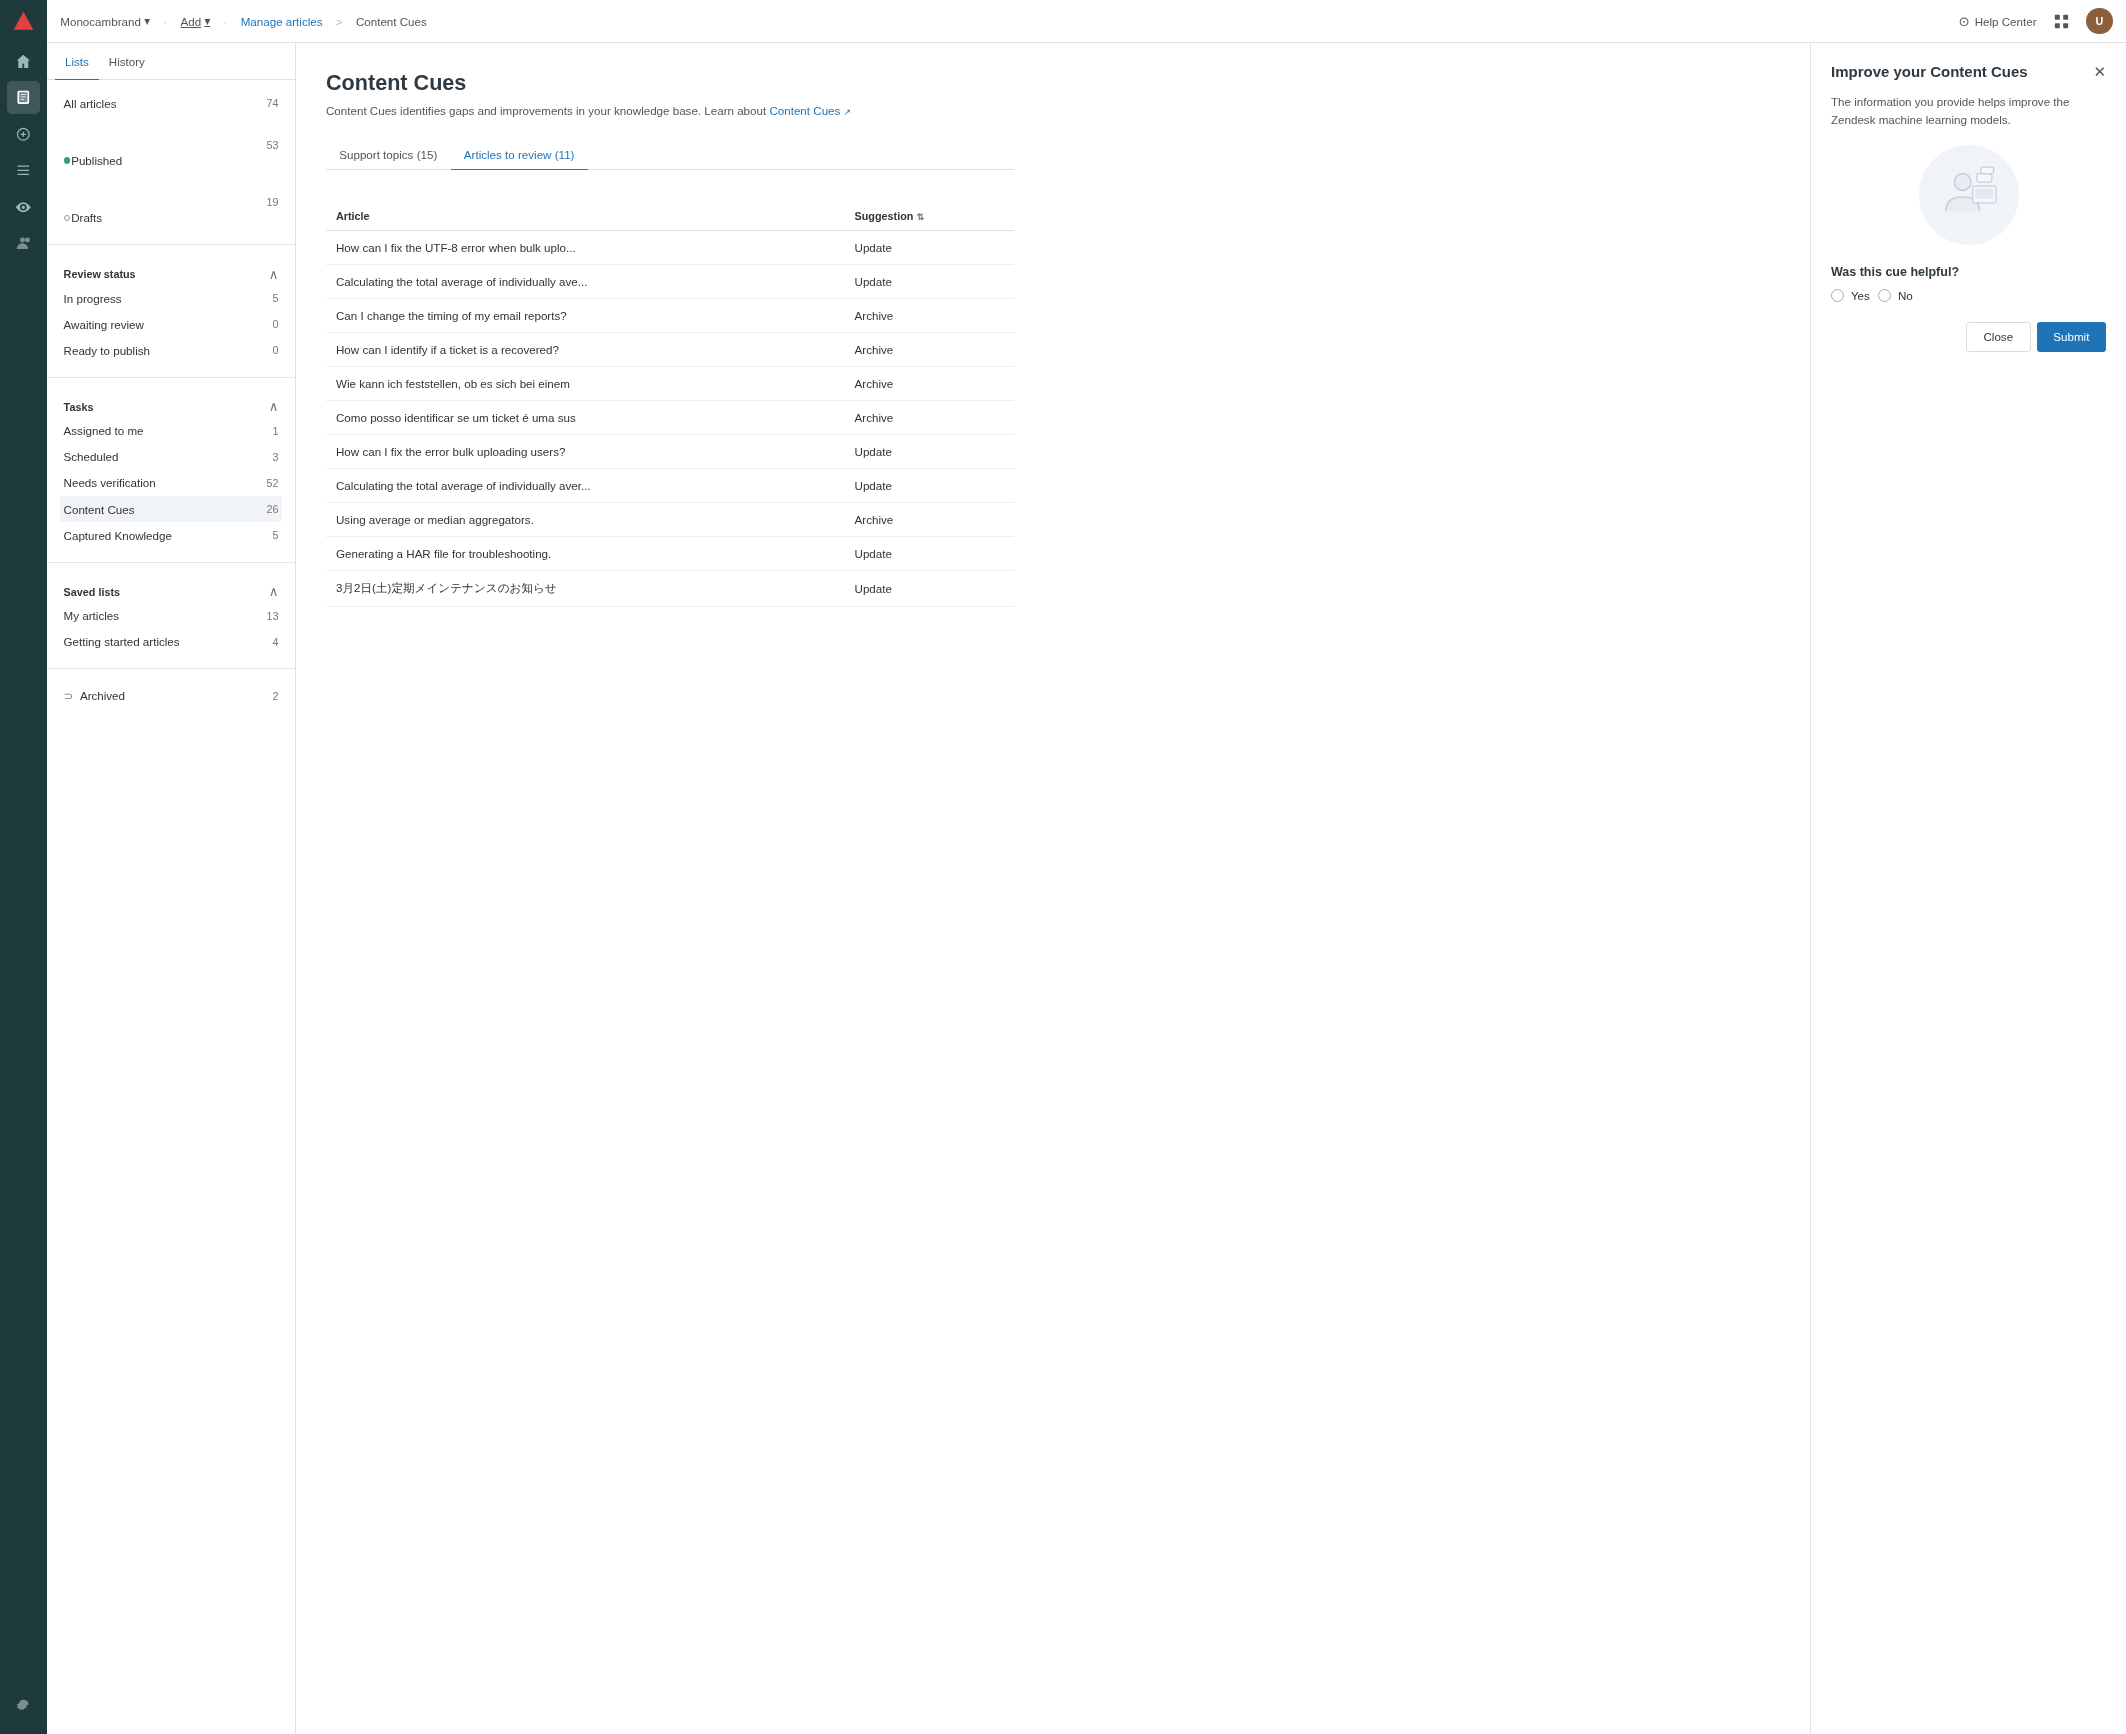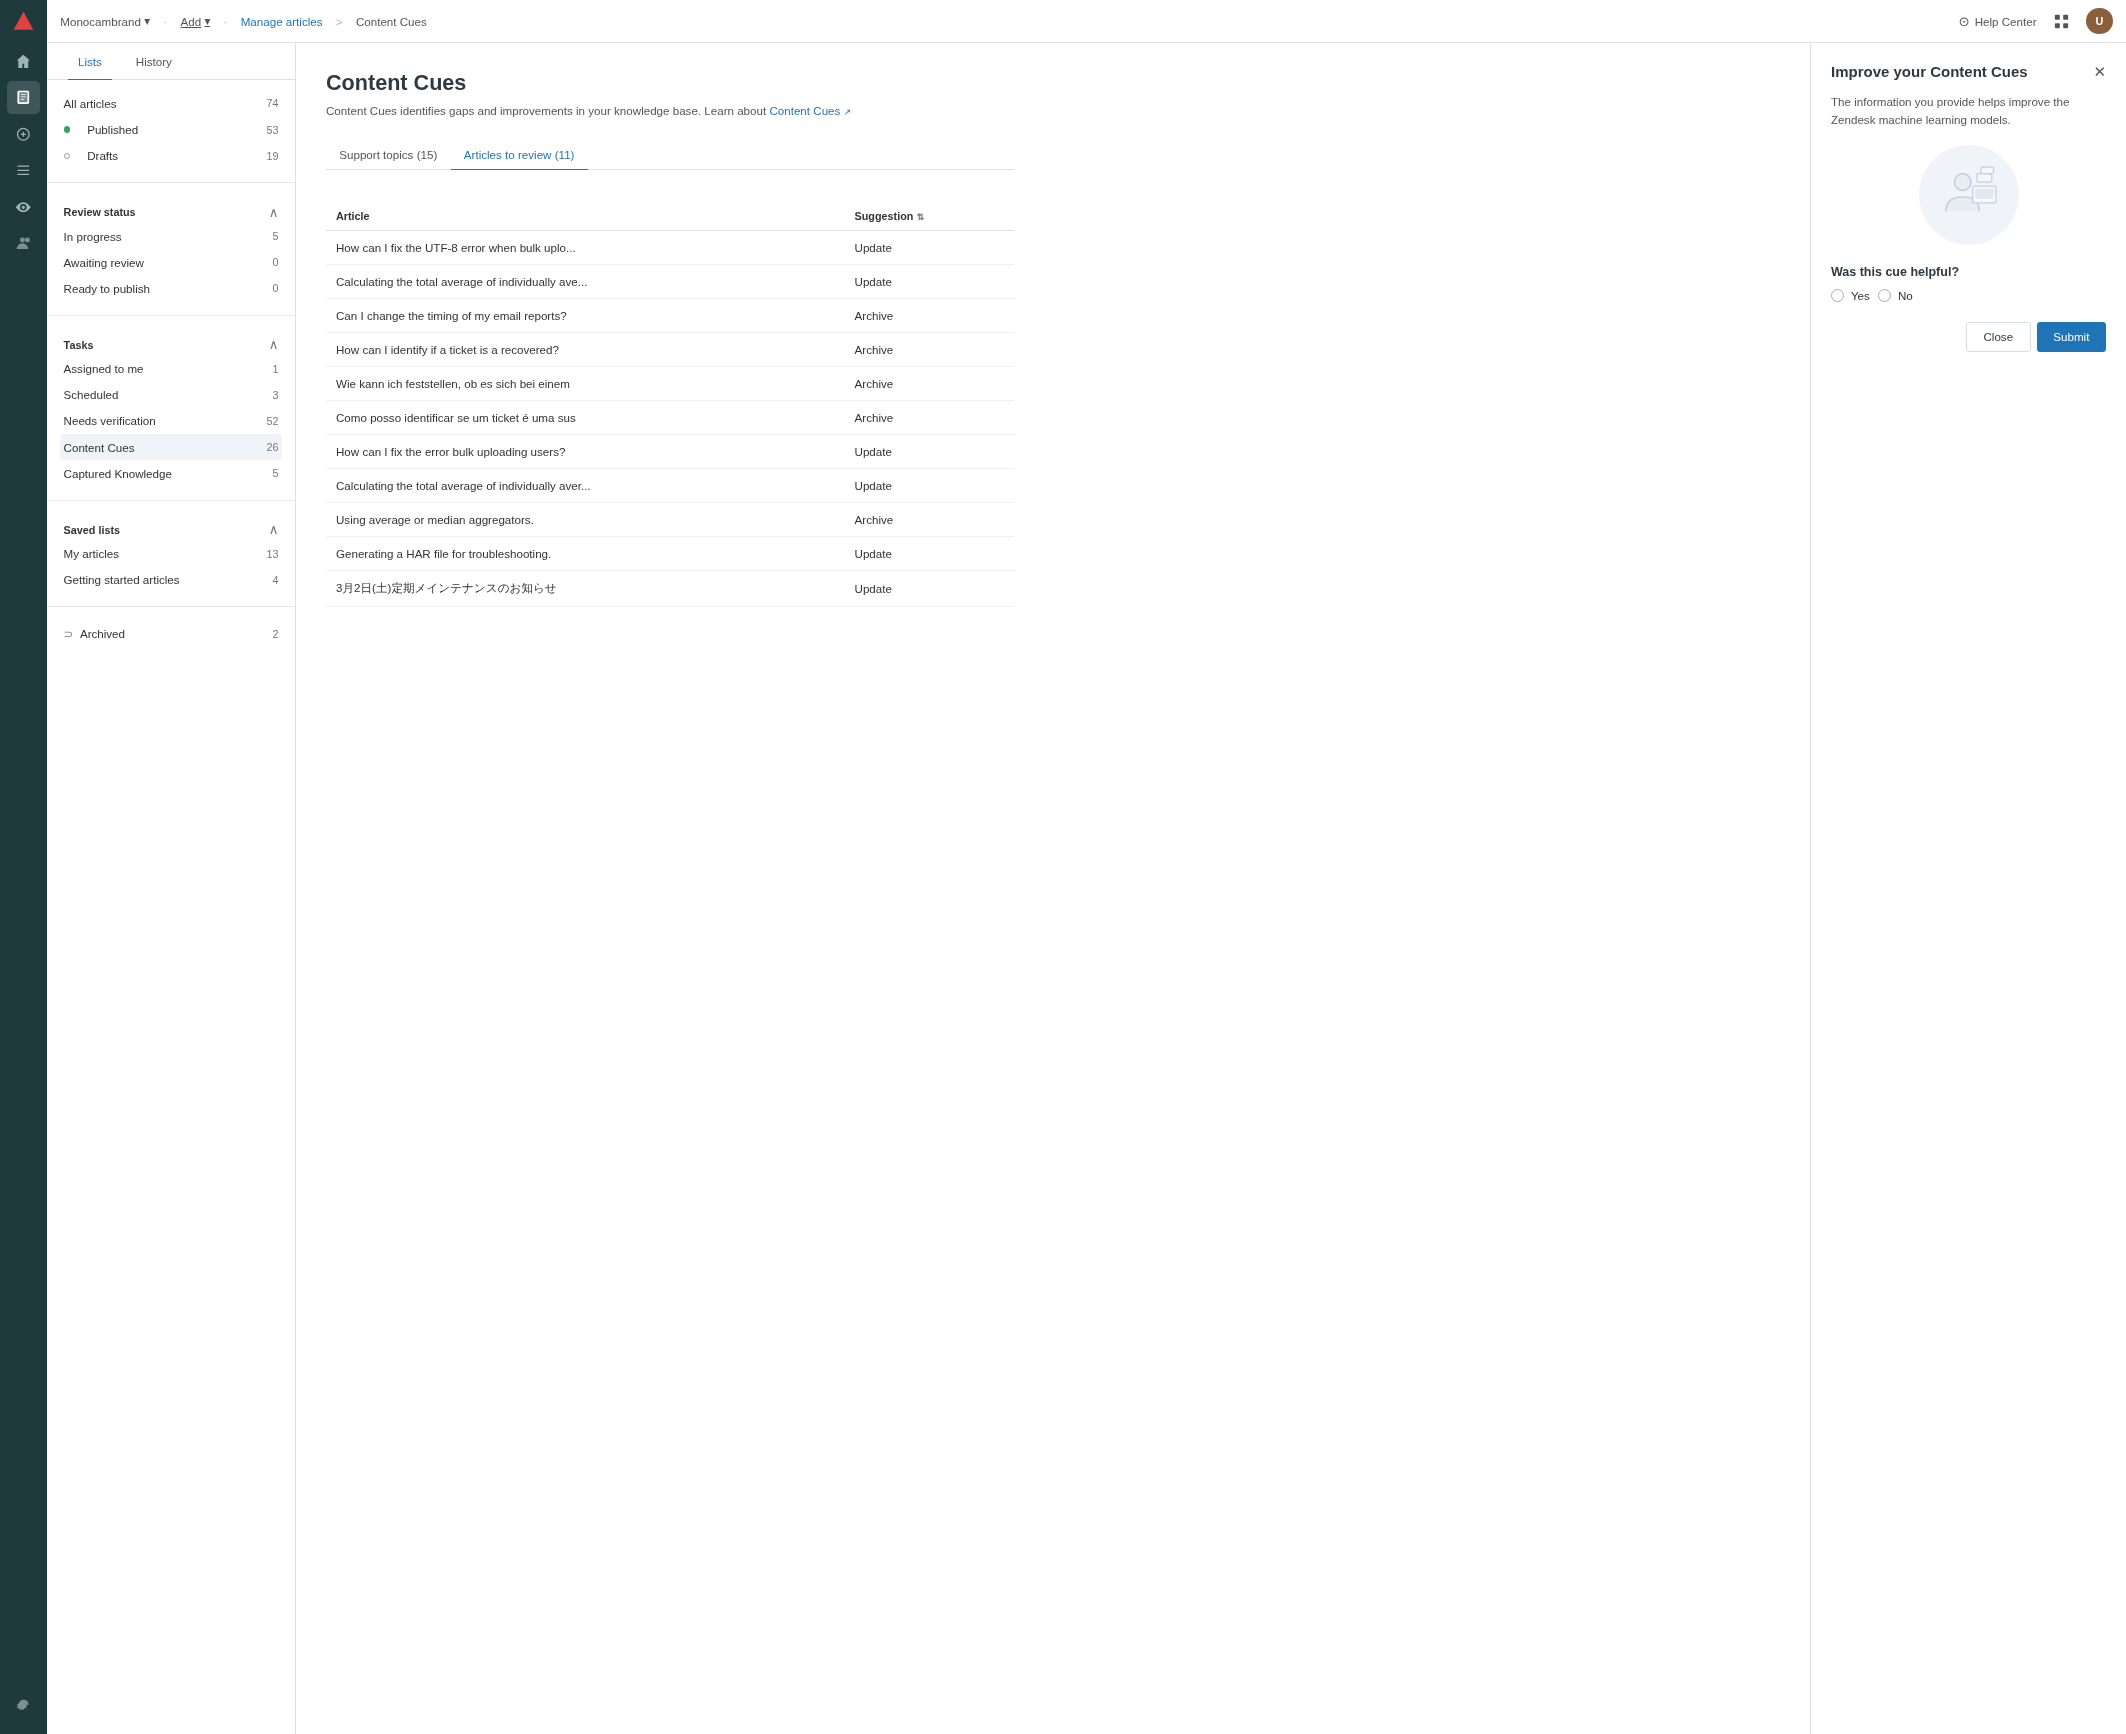--- a/index.html
+++ b/index.html
@@ -33,28 +33,28 @@
     .sidebar-icon-item { width: 33px; height: 33px; display: flex; align-items: center; justify-content: center; border-radius: 5px; cursor: pointer; color: #9bb5b8; margin: 1.7px 0; }
     .sidebar-icon-item.active { background: rgba(255,255,255,0.15); color: #fff; }
     .sidebar-icon-item svg { width: 16.6px; height: 16.6px; }
     .sidebar-bottom { margin-top: auto; padding-bottom: 10px; }
 
     
     .left-panel {
       position: fixed; top: 43px; left: 47px; width: 249px; height: calc(100vh - 43px);
       background: #fff; border-right: 0.8px solid #e0e0e0; overflow-y: auto; z-index: 50;
     }
-    .left-panel-tabs { display: flex; border-bottom: 0.8px solid #e0e0e0; padding: 0 21px; gap: 14px; }
+    .left-panel-tabs { display: flex; border-bottom: 0.8px solid #e0e0e0; padding: 0 8px; }
     .left-panel-tab { padding: 11.6px 10px; font-size: 11.6px; color: #555; cursor: pointer; border-bottom: 1.7px solid transparent; margin-bottom: -0.8px; }
     .left-panel-tab.active { color: #1f73b7; border-bottom-color: #1f73b7; font-weight: 500; }
 
     .left-panel-section { padding: 10px 13.3px; }
     .left-panel-row { display: flex; align-items: center; justify-content: space-between; padding: 6.6px 3.3px; font-size: 11.6px; color: #333; cursor: pointer; border-radius: 3.3px; }
     .left-panel-row.active { background: #f0f4f9; }
-    .left-panel-row-left { display: flex; align-items: center; gap: 17px; }
+    .left-panel-row-left { display: flex; align-items: center; gap: 1px; margin-top: 31px; }
     .left-panel-row-count { font-size: 10.8px; color: #777; }
     .dot-green { width: 6.6px; height: 6.6px; border-radius: 50%; background: #38a169; flex-shrink: 0; }
     .dot-outline { width: 6.6px; height: 6.6px; border-radius: 50%; border: 1.2px solid #999; flex-shrink: 0; }
     .section-header { display: flex; align-items: center; justify-content: space-between; padding: 8.3px 3.3px 3.3px; }
     .section-title { font-size: 10.8px; font-weight: 600; color: #333; }
     .section-toggle { cursor: pointer; color: #777; font-size: 13.3px; }
     .divider { height: 0.8px; background: #e8e8e8; margin: 3.3px 0; }
 
     .archived-row { display: flex; align-items: center; gap: 6.6px; }
     .archive-icon { color: #777; font-size: 11.6px; }

